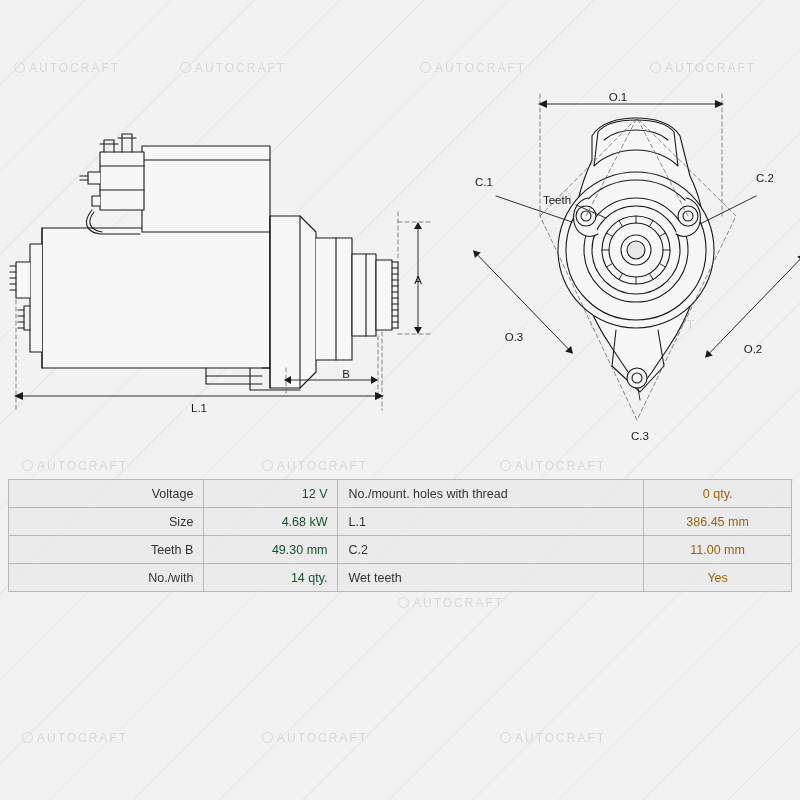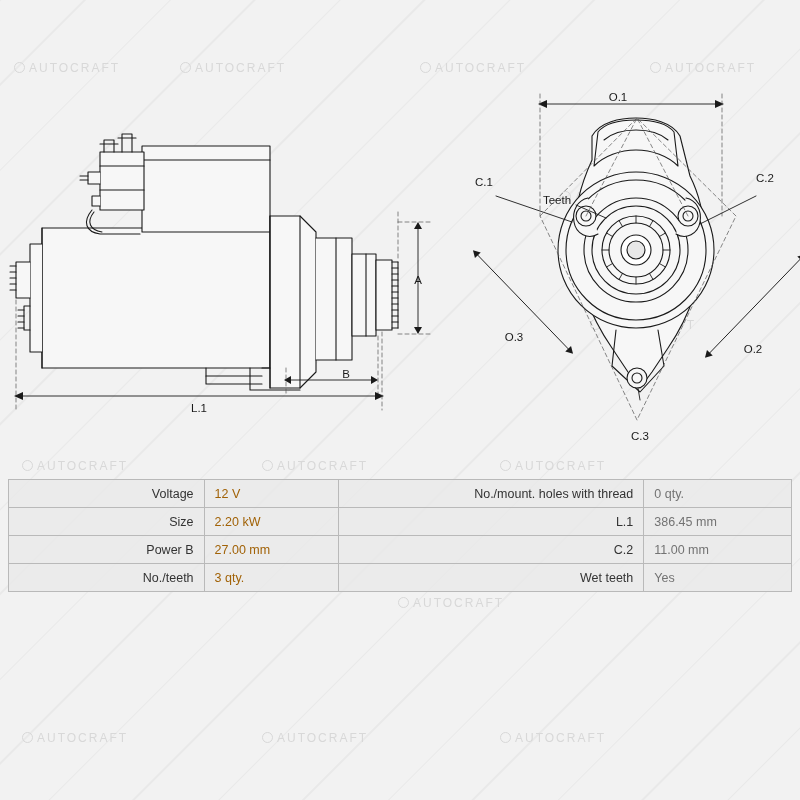--- a/index.html
+++ b/index.html
@@ -63,33 +63,33 @@
     height: 27px;
     padding: 0 10px;
     background: rgba(233,233,233,0.82);
   }
   #specs td.lbl {
     text-align: right;
     width: 182px;
     color: #333;
   }
   #specs td.val {
+    text-align: right;
+    width: 118px;
+    color: #14532d;
+  }
+  #specs td.lbl2 {
     text-align: left;
-    width: 118px;
-    color: #a16207;
-  }
-  #specs td.lbl2 {
-    text-align: right;
     width: 298px;
     color: #333;
   }
   #specs td.val2 {
-    text-align: left;
+    text-align: center;
     width: 132px;
-    color: #737373;
+    color: #a16207;
   }
   #specs tr.empty td {
     background: rgba(233,233,233,0.45);
   }
   #specs td.blank {
     background: rgba(233,233,233,0.45);
   }
 </style>
 </head>
 <body>
@@ -317,32 +317,32 @@
   <table id="specs">
     <tbody>
       <tr>
         <td class="lbl">Voltage</td>
         <td class="val">12 V</td>
         <td class="lbl2">No./mount. holes with thread</td>
         <td class="val2">0 qty.</td>
       </tr>
       <tr>
         <td class="lbl">Size</td>
-        <td class="val">2.20 kW</td>
+        <td class="val">4.68 kW</td>
         <td class="lbl2">L.1</td>
         <td class="val2">386.45 mm</td>
       </tr>
       <tr>
-        <td class="lbl">Power B</td>
-        <td class="val">27.00 mm</td>
+        <td class="lbl">Teeth B</td>
+        <td class="val">49.30 mm</td>
         <td class="lbl2">C.2</td>
         <td class="val2">11.00 mm</td>
       </tr>
       <tr>
-        <td class="lbl">No./teeth</td>
-        <td class="val">3 qty.</td>
+        <td class="lbl">No./with</td>
+        <td class="val">14 qty.</td>
         <td class="lbl2">Wet teeth</td>
         <td class="val2">Yes</td>
       </tr>
     </tbody>
   </table>
 
 </div>
 
 </body></html>

